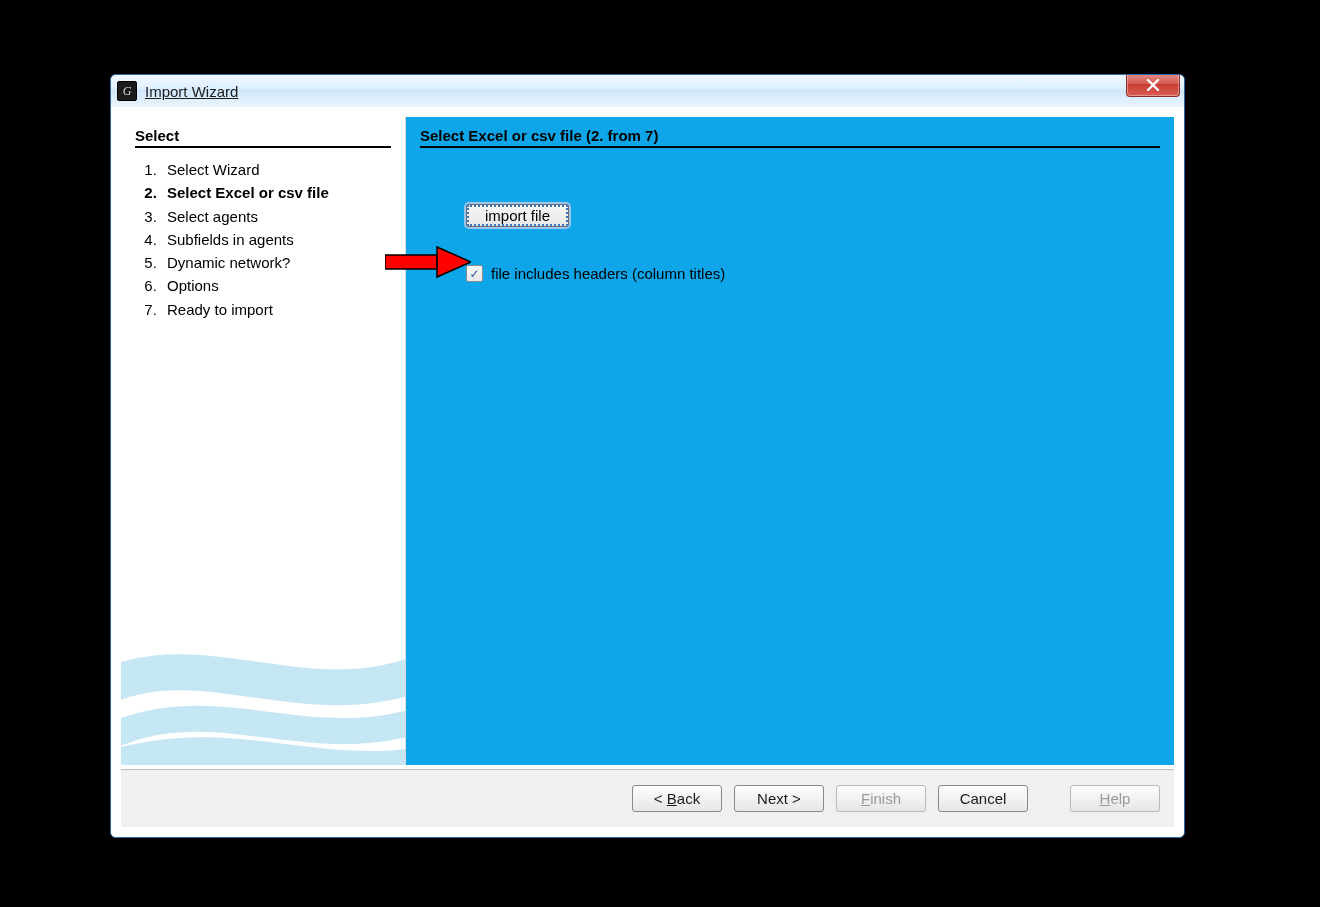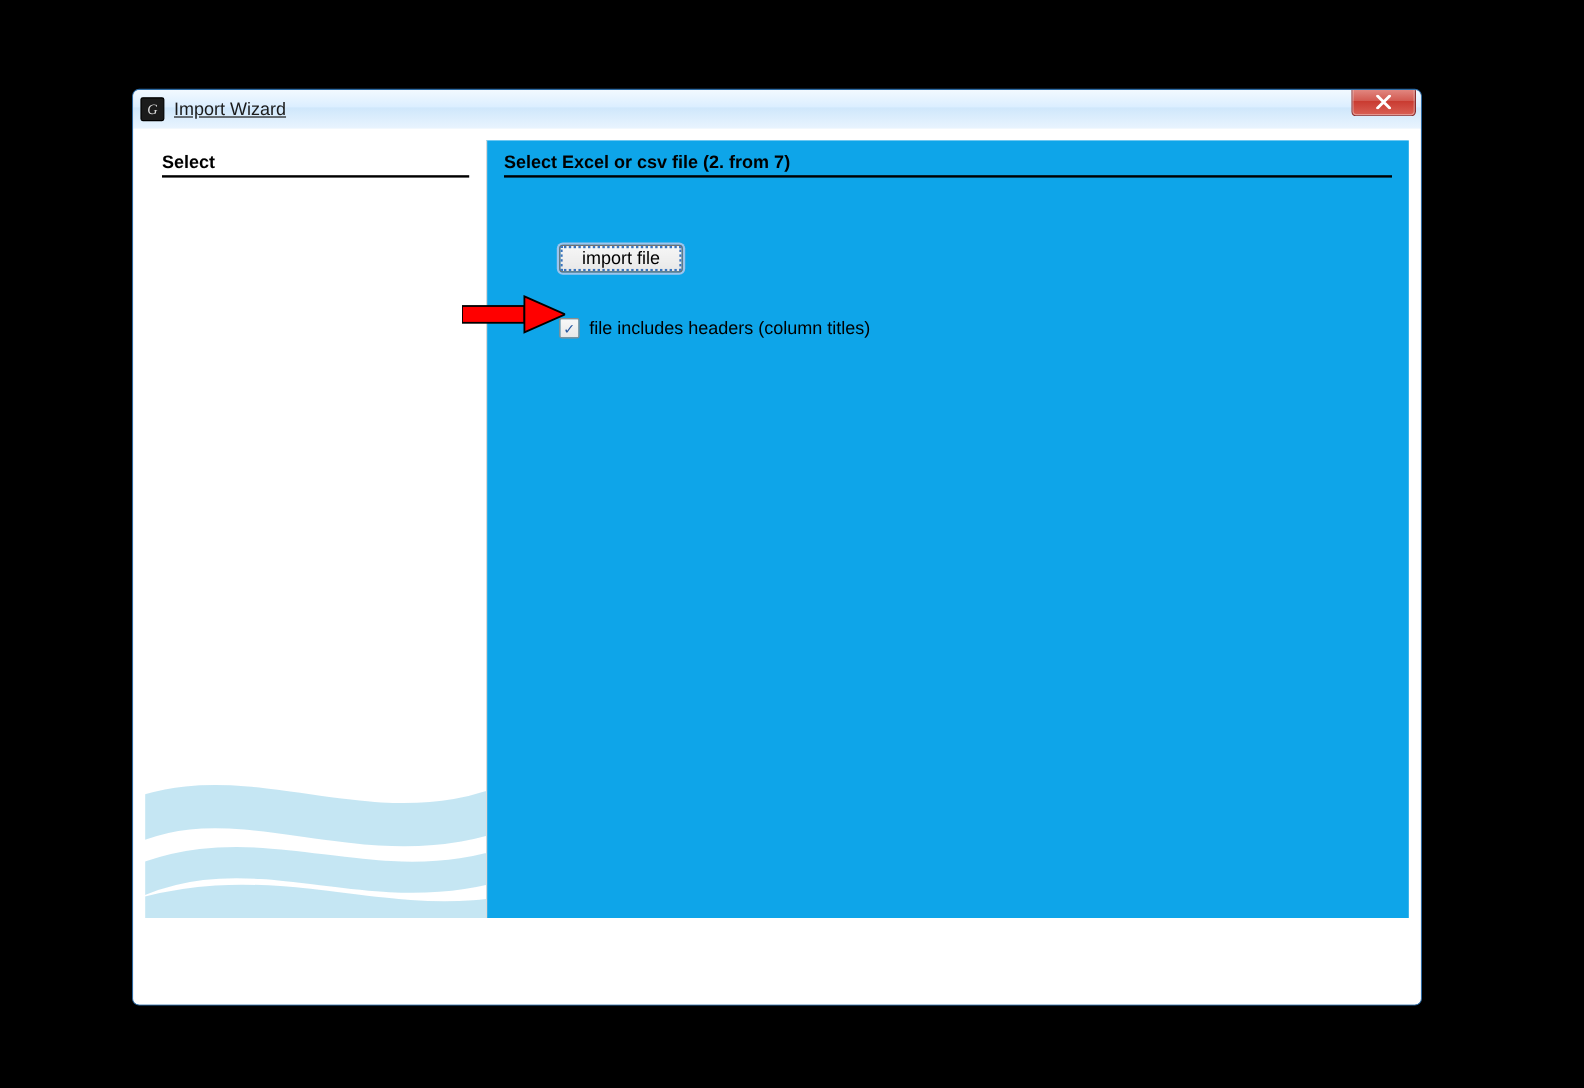--- a/index.html
+++ b/index.html
@@ -231,20 +231,29 @@
     </div>
   </div>
 
   <div class="client">
     <div class="wizard-frame">
 
       <div class="wizard-top">
 
         <div class="steps-pane">
           <div class="steps-heading">Select</div>
+          <ol class="steps-list">
+            <li>Select Wizard</li>
+            <li class="current">Select Excel or csv file</li>
+            <li>Select agents</li>
+            <li>Subfields in agents</li>
+            <li>Dynamic network?</li>
+            <li>Options</li>
+            <li>Ready to import</li>
+          </ol>
 
           <svg class="wave" viewBox="0 0 420 260" preserveAspectRatio="none">
             <path d="M-20 180 C 120 60, 260 250, 440 70" stroke="#bfe3f2" stroke-width="36" fill="none" opacity="0.9"></path>
             <path d="M-20 230 C 140 110, 250 280, 440 130" stroke="#bfe3f2" stroke-width="26" fill="none" opacity="0.9"></path>
             <path d="M-20 260 C 160 170, 260 300, 440 200" stroke="#bfe3f2" stroke-width="48" fill="none" opacity="0.9"></path>
           </svg>
         </div>
 
         <div class="content-pane">
           <div class="content-heading">Select Excel or csv file (2. from 7)</div>
@@ -259,17 +268,25 @@
           </div>
         </div>
 
         <svg class="arrow-annot" viewBox="0 0 86 34">
           <rect x="0" y="10" width="52" height="14" fill="#ff0000" stroke="#000" stroke-width="1.5"></rect>
           <polygon points="52,2 86,17 52,32" fill="#ff0000" stroke="#000" stroke-width="1.5"></polygon>
         </svg>
 
       </div>
 
+      <div class="button-bar">
+        <button class="wiz-btn">&lt; <span class="mnemonic">B</span>ack</button>
+        <button class="wiz-btn">Next &gt;</button>
+        <button class="wiz-btn disabled"><span class="mnemonic">F</span>inish</button>
+        <button class="wiz-btn">Cancel</button>
+        <span class="gap"></span>
+        <button class="wiz-btn disabled"><span class="mnemonic">H</span>elp</button>
+      </div>
 
     </div>
   </div>
 
 </div>
 
 </body></html>

